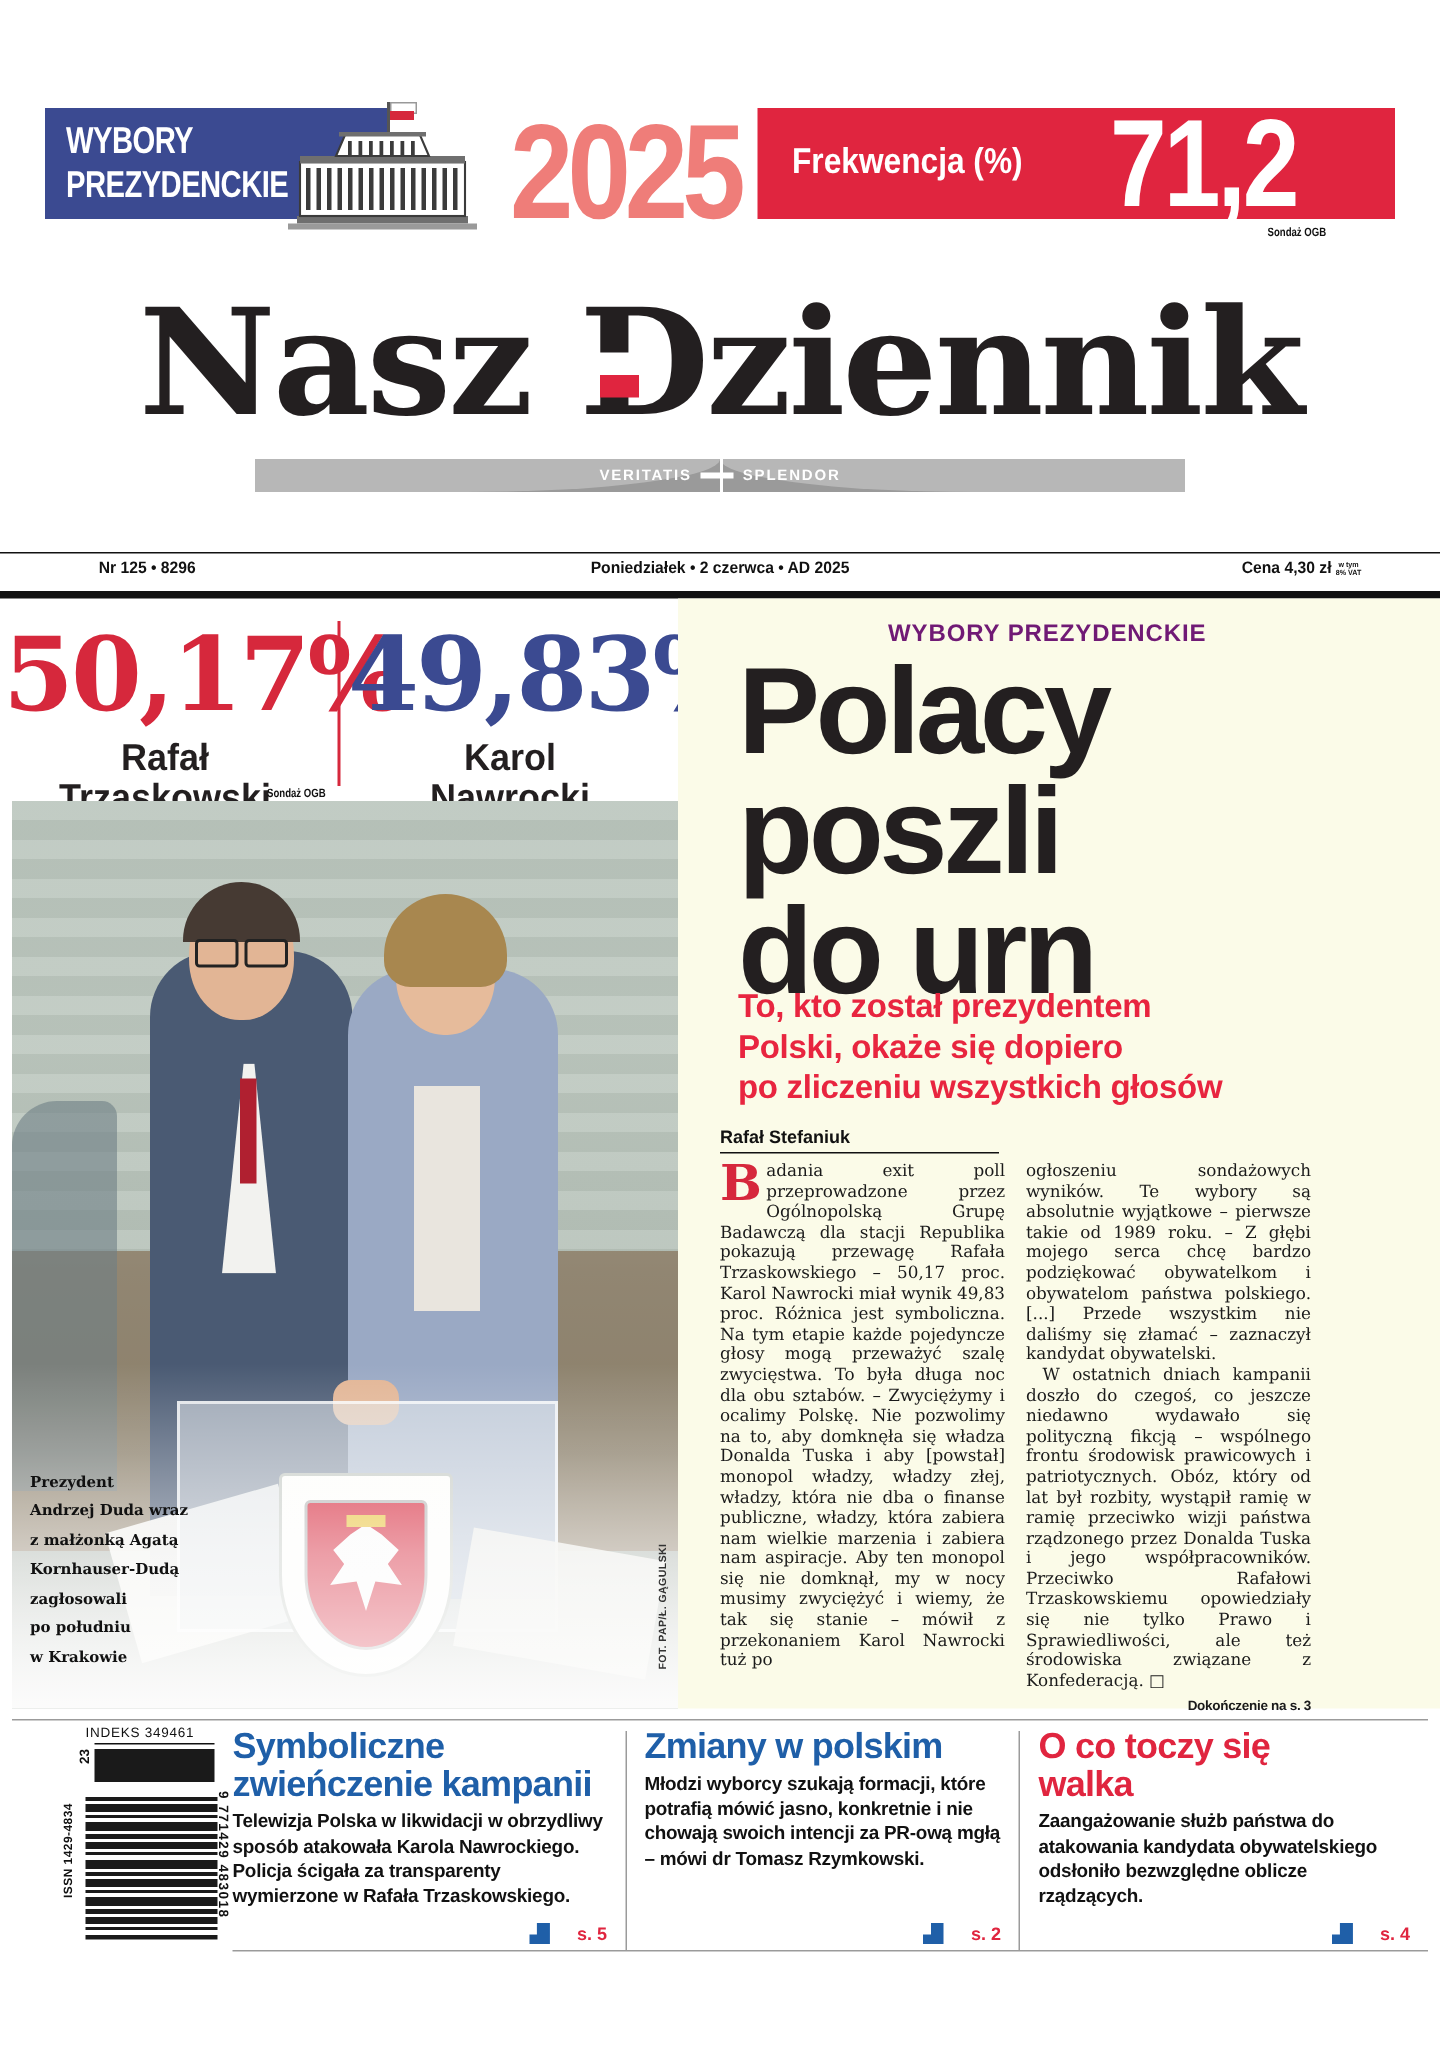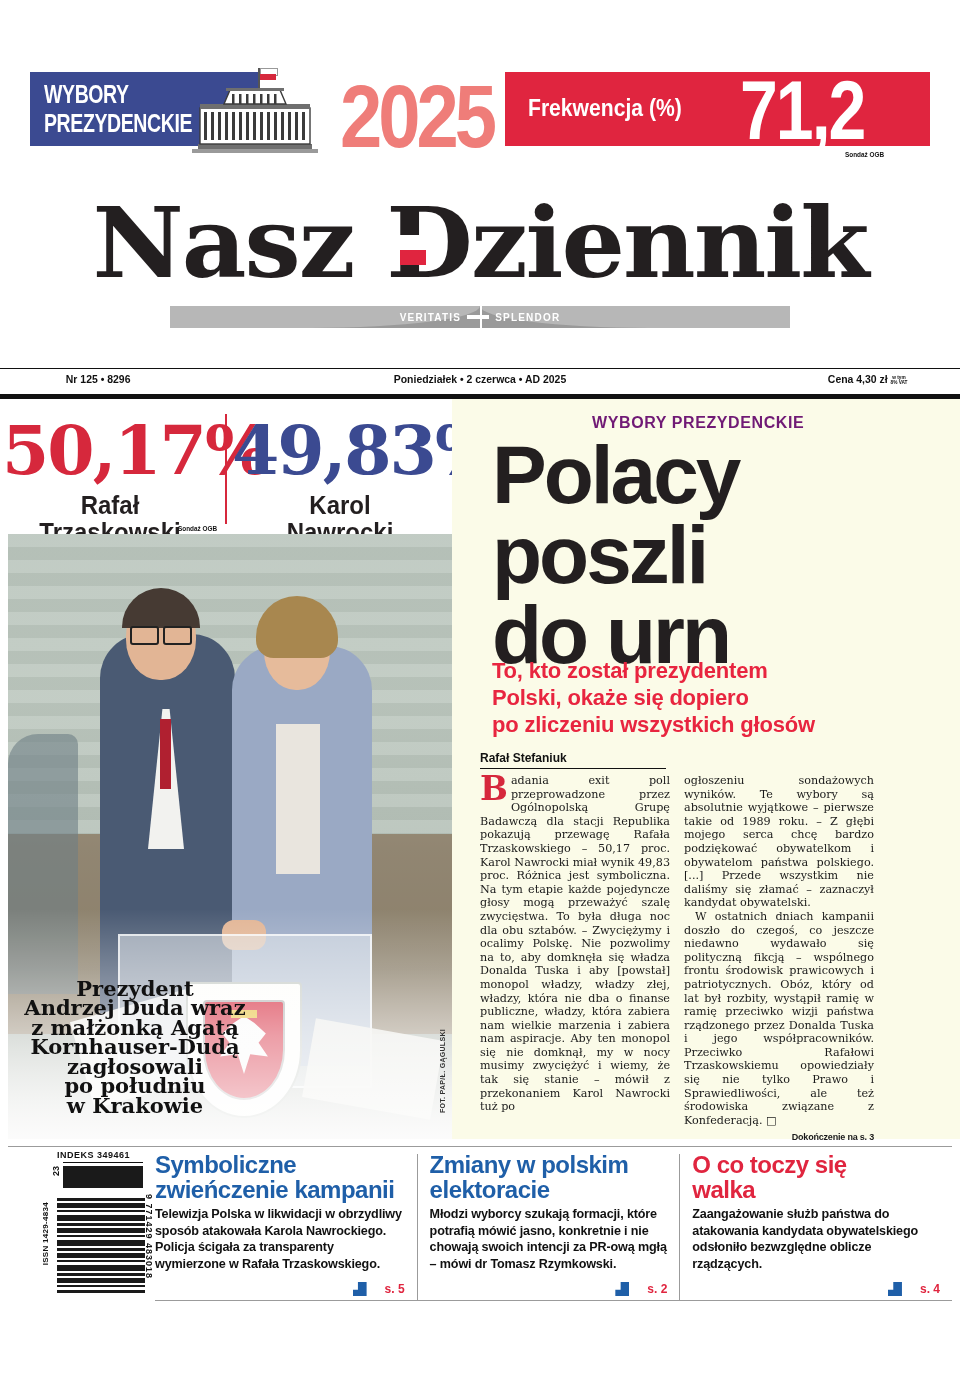--- a/index.html
+++ b/index.html
@@ -134,21 +134,21 @@
      clip-path:polygon(50% 0,70% 12%,92% 30%,78% 46%,96% 70%,62% 66%,50% 100%,38% 66%,4% 70%,22% 46%,8% 30%,30% 12%);}
   .ph-crown{position:absolute;left:50%;top:8px;transform:translateX(-50%);width:26px;height:8px;background:#e8c23a;}
   .ph-ballot{position:absolute;left:72px;top:470px;width:120px;height:90px;background:#f4f4f0;
      transform:rotate(-16deg);opacity:.95;}
   .ph-ballot2{position:absolute;left:300px;top:495px;width:130px;height:80px;background:#eeeeea;
      transform:rotate(10deg);opacity:.9;}
   .ph-hand{position:absolute;left:214px;top:386px;width:44px;height:30px;background:#e2b595;border-radius:12px;}
   .ph-grad{position:absolute;left:0;bottom:0;width:444px;height:230px;
      background:linear-gradient(to bottom,rgba(255,255,255,0) 0%,rgba(255,255,255,.55) 55%,rgba(255,255,255,.85) 100%);}
   .caption{position:absolute;left:12px;bottom:24px;width:230px;
-     font-family:"DejaVu Serif", serif;font-weight:bold;font-size:21px;line-height:19.5px;color:#111;text-align:center;}
+     font-family:"DejaVu Serif", serif;font-weight:bold;font-size:10px;line-height:19.5px;color:#111;}
   .photocredit{position:absolute;right:6px;bottom:26px;font-size:7px;color:#333;font-weight:bold;
      writing-mode:vertical-rl;transform:rotate(180deg);letter-spacing:.3px;}
 
   
   .btm-rule-top{position:absolute;left:8px;top:1146px;width:944px;height:1px;background:#9b9b9b;}
   .btm-rule-bot{position:absolute;left:155px;top:1300px;width:797px;height:1px;background:#9b9b9b;}
   .teasers{position:absolute;left:155px;top:1152px;width:797px;height:150px;display:flex;}
   .teaser{width:236px;padding-right:12px;position:relative;}
   .t1{width:252px;}
   .t2{width:240px;padding-left:12px;}
@@ -158,21 +158,21 @@
   .t-title.blue{color:#1f5fa8;}
   .t-title.red{color:#e0253f;}
   .t-text{font-size:12.6px;line-height:16.5px;font-weight:bold;color:#111;letter-spacing:-.15px;}
   .t-page{position:absolute;right:12px;bottom:6px;display:flex;align-items:flex-end;gap:18px;}
   .t-marker{width:14px;height:14px;background:#1f5fa8;
      clip-path:polygon(0 55%,38% 55%,38% 0,100% 0,100% 100%,0 100%);}
   .t-pnum{font-size:12px;font-weight:bold;color:#e0253f;}
 
   
   .barcode-box{position:absolute;left:35px;top:1150px;width:115px;height:150px;}
-  .bc-index{position:absolute;left:22px;top:0;font-size:9px;font-weight:bold;letter-spacing:.5px;color:#111;}
+  .bc-index{position:absolute;left:22px;top:0;font-size:9px;font-weight:normal;letter-spacing:.5px;color:#111;}
   .bc-top-line{position:absolute;left:28px;top:12px;width:80px;height:1px;background:#111;}
   .bc-small{position:absolute;left:28px;top:16px;width:80px;height:22px;background:#1a1a1a;}
   .bc-small-lbl{position:absolute;left:16px;top:16px;font-size:9px;font-weight:bold;
      writing-mode:vertical-rl;transform:rotate(180deg);color:#111;}
   .bc-main{position:absolute;left:22px;top:48px;width:88px;height:95px;
      background:repeating-linear-gradient(to bottom,
        #1a1a1a 0 3px,#fff 3px 5px,#1a1a1a 5px 10px,#fff 10px 12px,
        #1a1a1a 12px 14px,#fff 14px 17px,#1a1a1a 17px 23px,#fff 23px 25px);}
   .bc-issn{position:absolute;left:6px;top:52px;font-size:8px;font-weight:bold;
      writing-mode:vertical-rl;transform:rotate(180deg);color:#111;letter-spacing:.3px;}
@@ -379,21 +379,20 @@
         <span class="t-marker"></span>
         <span class="t-pnum">s. 5</span>
       </div>
     </div>
 
     <div class="tsep"></div>
 
     <div class="teaser t2">
       <div class="t-title blue">
         <div>Zmiany w polskim</div>
-        <div>elektoracie</div>
       </div>
       <div class="t-text">Młodzi wyborcy szukają formacji, które potrafią mówić jasno, konkretnie i nie chowają swoich intencji za PR-ową mgłą – mówi dr Tomasz Rzymkowski.</div>
       <div class="t-page">
         <span class="t-marker"></span>
         <span class="t-pnum">s. 2</span>
       </div>
     </div>
 
     <div class="tsep"></div>
 

